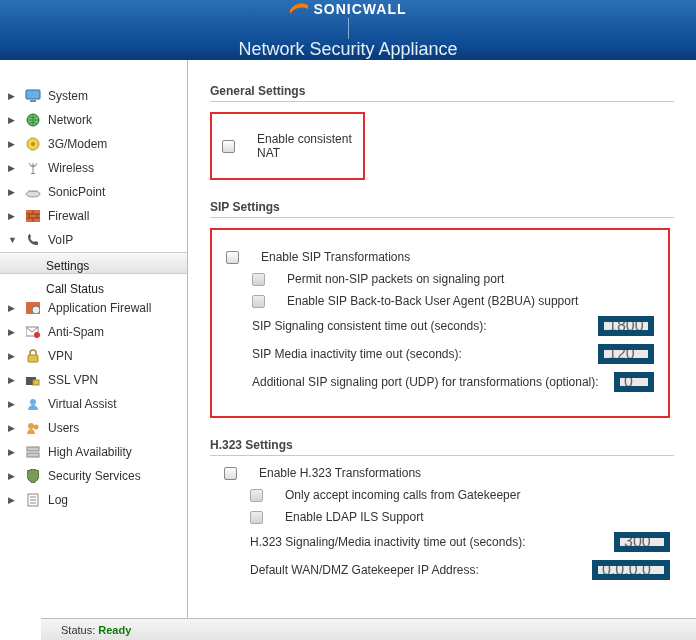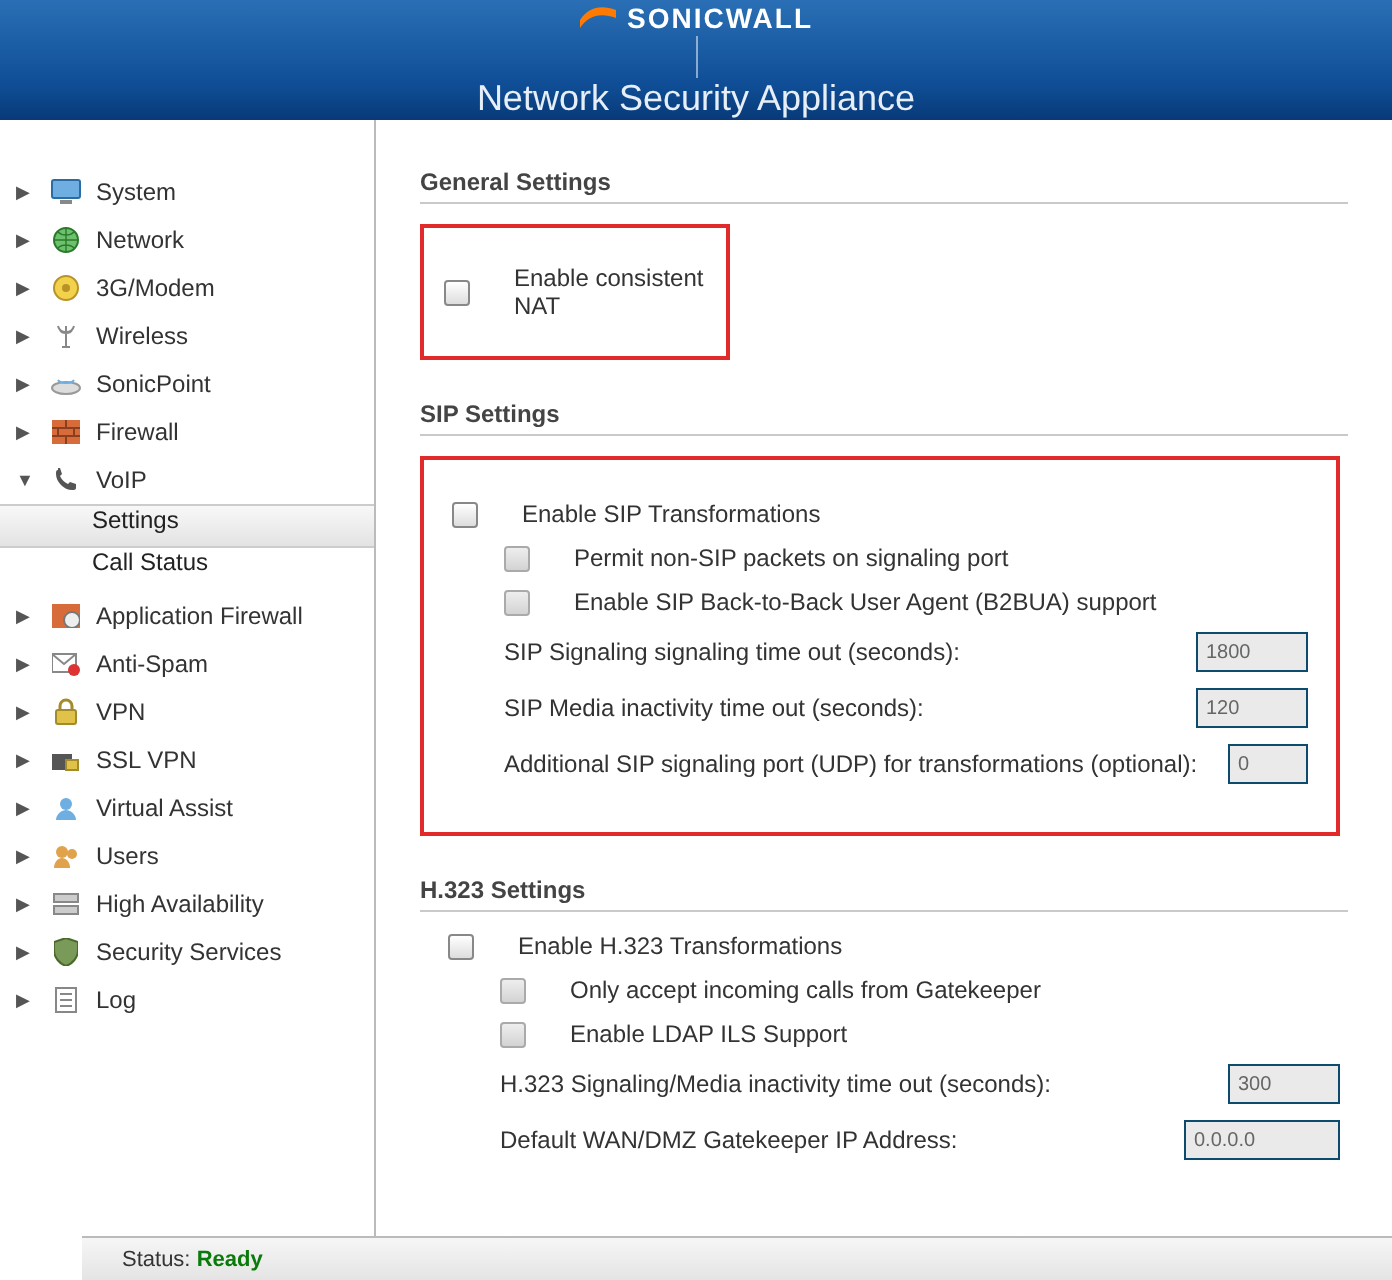--- a/index.html
+++ b/index.html
@@ -57,21 +57,21 @@
       color:#333;
     }
     .nav-item .arrow {
       width:10px; font-size:9px; color:#555;
     }
     .nav-item .icon {
       width:18px; height:16px; display:flex; align-items:center; justify-content:center;
     }
     .nav-item .label { flex:1; font-size:12px; }
     .nav-sub {
-      display:flex; align-items:flex-start;
+      display:flex; align-items:flex-end;
       height:22px;
       padding-left:46px;
       cursor:pointer;
       font-size:12px;
       color:#222;
     }
     .nav-sub.active {
       background:linear-gradient(to bottom,#f8f8f8,#e3e3e3);
       border-top:1px solid #ccc;
       border-bottom:1px solid #ccc;
@@ -122,25 +122,25 @@
     }
     .lbl { font-size:12px; color:#333; }
     .inputrow {
       display:flex; align-items:center; justify-content:space-between;
       margin:8px 0;
       padding-left:26px;
       gap:8px;
     }
     .txt {
       width:56px; height:20px;
-      border:1px solid #0c4a6e;
+      border:6px solid #0c4a6e;
       background:#eaeaea;
       color:#666;
       padding:0 4px;
-      font-size:10px;
+      font-size:16px;
     }
     .txt.wide { width:78px; }
     .statusbar {
       position:absolute; left:0; right:0; bottom:0; height:22px;
       background:linear-gradient(to bottom,#f6f6f6,#e4e4e4);
       border-top:1px solid #bbb;
       display:flex; align-items:center;
       padding:0 20px;
       font-size:11px;
       color:#333;
@@ -372,21 +372,21 @@
         </div>
         <div class="row indent">
           <div class="cbx disabled"></div>
           <span class="lbl">Permit non-SIP packets on signaling port</span>
         </div>
         <div class="row indent">
           <div class="cbx disabled"></div>
           <span class="lbl">Enable SIP Back-to-Back User Agent (B2BUA) support</span>
         </div>
         <div class="inputrow">
-          <span class="lbl">SIP Signaling signaling time out (seconds):</span>
+          <span class="lbl">SIP Signaling consistent time out (seconds):</span>
           <input class="txt" type="text" readonly="" value="1800" style="">
         </div>
         <div class="inputrow">
           <span class="lbl">SIP Media inactivity time out (seconds):</span>
           <input class="txt" type="text" readonly="" value="120" style="">
         </div>
         <div class="inputrow">
           <span class="lbl">Additional SIP signaling port (UDP) for transformations (optional):</span>
           <input class="txt" style="width: 40px;" type="text" readonly="" value="0">
         </div>

